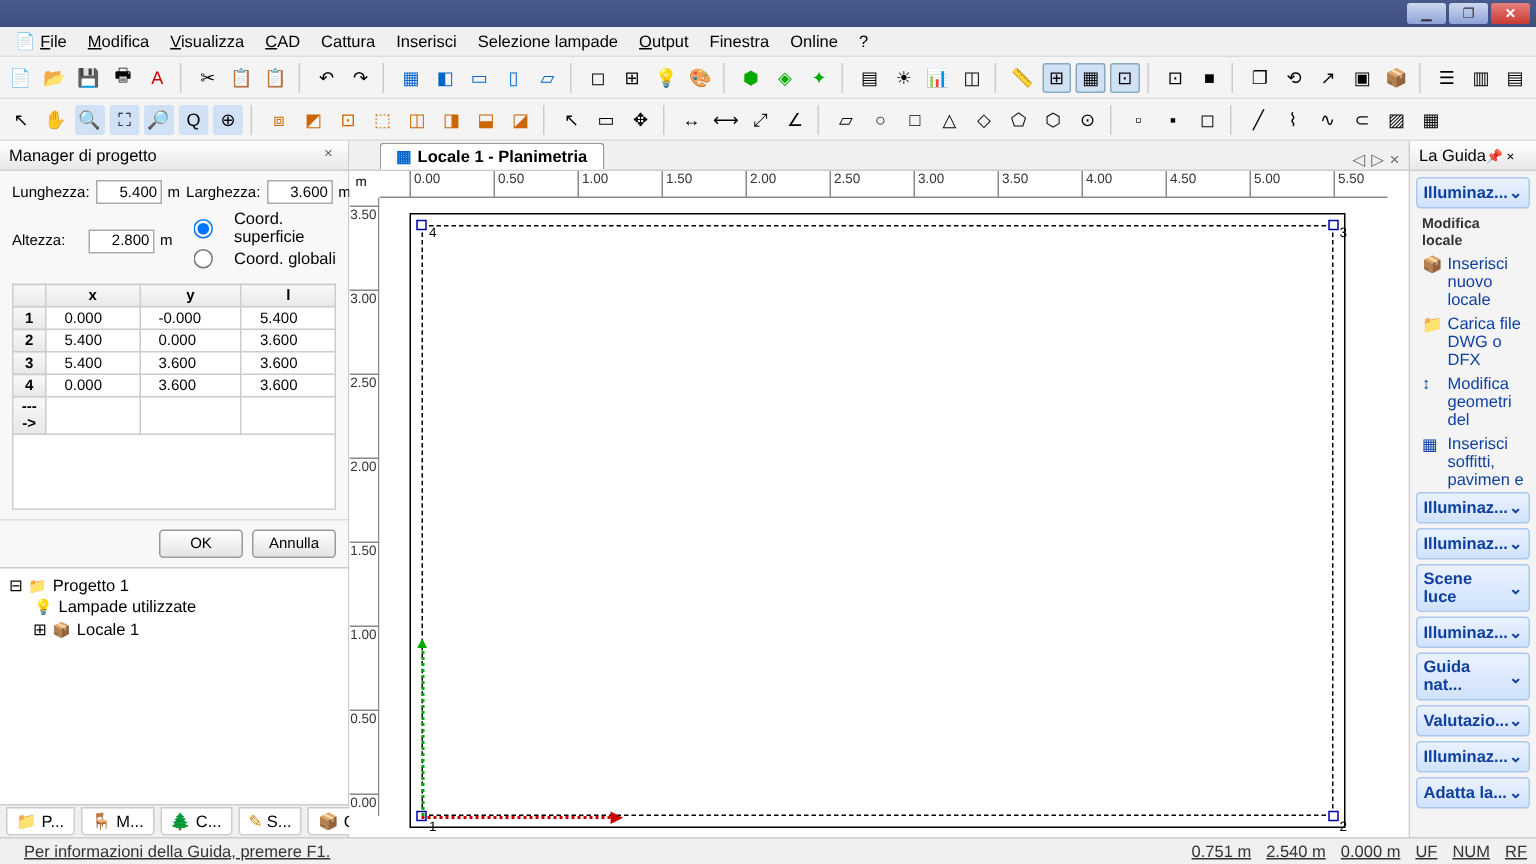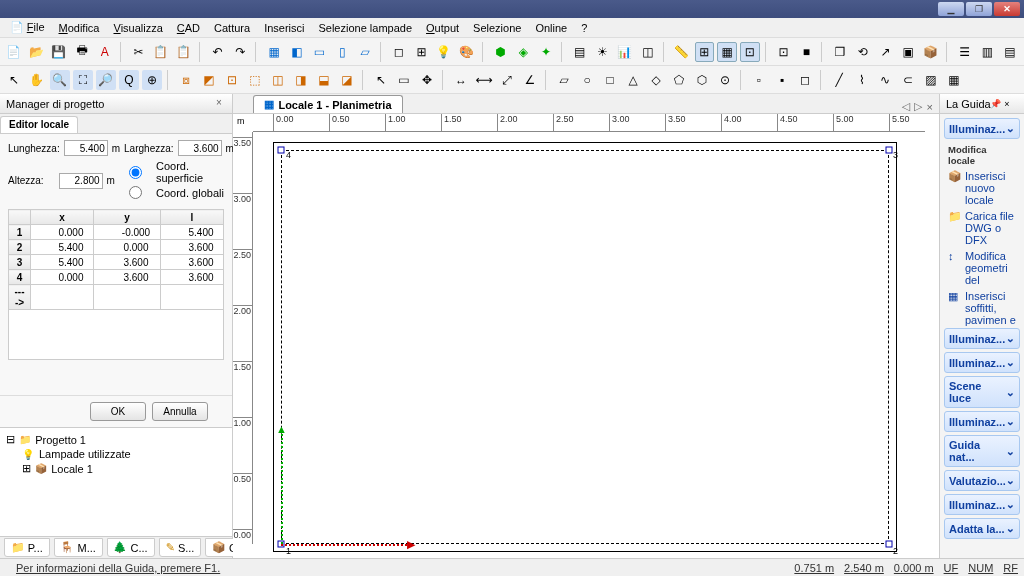--- a/index.html
+++ b/index.html
@@ -27,24 +27,24 @@
 .dim-row { display: flex; align-items: center; gap: 4px; margin-bottom: 4px; }
 .dim-row label { width: 54px; font-size: 10px; }
 .dim-input { width: 44px; height: 16px; border: 1px solid #aaa; padding: 0 2px; font-size: 10px; text-align: right; }
 .unit { font-size: 10px; width: 12px; }
 .radio-group { margin-left: 8px; font-size: 10px; }
 .radio-row { display: flex; align-items: center; gap: 14px; margin-bottom: 2px; justify-content: center; }
 .coord-table { width: 100%; border-collapse: collapse; margin-top: 8px; background: #fff; }
 .coord-table th, .coord-table td { border: 1px solid #ccc; padding: 1px 4px; font-size: 10px; text-align: center; height: 15px; }
 .coord-table th { background: linear-gradient(#f8f8f8, #e8e8e8); font-weight: bold; }
 .coord-table td.rowhead { background: linear-gradient(#f8f8f8, #e8e8e8); font-weight: bold; width: 22px; }
-.coord-table td.data { text-align: center; padding-left: 22px; margin-top: 24px; }
+.coord-table td.data { text-align: left; padding-left: 12px; margin-top: 24px; }
 .btn-row { display: flex; gap: 8px; margin-top: 10px; }
 .dbtn { padding: 3px 10px; background: linear-gradient(#fff, #e4e4e4); border: 1px solid #999; border-radius: 3px; font-size: 10px; cursor: default; }
-.okcancel { display: flex; justify-content: flex-end; gap: 6px; padding: 6px 24px; border-top: 1px solid #ddd; margin-top: 29px; }
+.okcancel { display: flex; justify-content: flex-end; gap: 6px; padding: 6px 8px; border-top: 1px solid #ddd; }
 .tree { flex: 1; background: #fff; padding: 4px 6px; overflow: auto; border-top: 1px solid #ccc; }
 .tree-row { display: flex; align-items: center; gap: 3px; padding: 1px 0; font-size: 10px; }
 .tree-icon { width: 14px; height: 12px; display: inline-flex; align-items: center; justify-content: center; font-size: 10px; }
 .bottom-tabs { height: 22px; background: #f0f0f0; border-top: 1px solid #ccc; display: flex; align-items: center; padding: 0 4px; gap: 4px; }
 .bottom-tab { padding: 2px 6px; display: flex; align-items: center; gap: 3px; font-size: 10px; border: 1px solid #ccc; background: #fff; border-radius: 0 0 3px 3px; }
 .canvas-area { flex: 1; display: flex; flex-direction: column; background: #fff; }
 .canvas-tab-row { height: 20px; background: #f0f0f0; border-bottom: 1px solid #ccc; display: flex; align-items: flex-end; padding-left: 20px; }
 .canvas-tab { background: #fff; border: 1px solid #999; border-bottom: none; padding: 2px 10px; font-size: 10px; border-radius: 3px 3px 0 0; display: flex; align-items: center; gap: 4px; font-weight: bold; }
 .canvas-tab-row .spacer { flex: 1; }
 .canvas-nav { font-size: 10px; color: #666; padding-right: 6px; display: flex; gap: 4px; align-items: center; }
@@ -87,21 +87,21 @@
 
 <div class="menubar">
   <span>📄 <u class="hotkey">F</u>ile</span>
   <span><u class="hotkey">M</u>odifica</span>
   <span><u class="hotkey">V</u>isualizza</span>
   <span><u class="hotkey">C</u>AD</span>
   <span>Cattura</span>
   <span>Inserisci</span>
   <span>Selezione lampade</span>
   <span><u class="hotkey">O</u>utput</span>
-  <span>Selezione</span>
+  <span>Finestra</span>
   <span>Online</span>
   <span>?</span>
 </div>
 
 <div class="toolbar">
   <div class="tbtn">📄</div>
   <div class="tbtn">📂</div>
   <div class="tbtn">💾</div>
   <div class="tbtn">🖶</div>
   <div class="tbtn" style="color:#c00">A</div>
@@ -199,23 +199,20 @@
   <div class="tbtn">▨</div>
   <div class="tbtn">▦</div>
 </div>
 
 <div class="main">
   <div class="left-panel">
     <div class="panel-header">
       <span>Manager di progetto</span>
       <span class="spacer"></span>
       <span class="panel-x">×</span>
-    </div>
-    <div class="tabstrip">
-      <div class="tab">Editor locale</div>
     </div>
     <div class="editor-body">
       <div class="dim-row">
         <label>Lunghezza:</label>
         <input class="dim-input" value="5.400" style="">
         <span class="unit">m</span>
         <label style="width:56px">Larghezza:</label>
         <input class="dim-input" value="3.600" style="">
         <span class="unit">m</span>
       </div>

